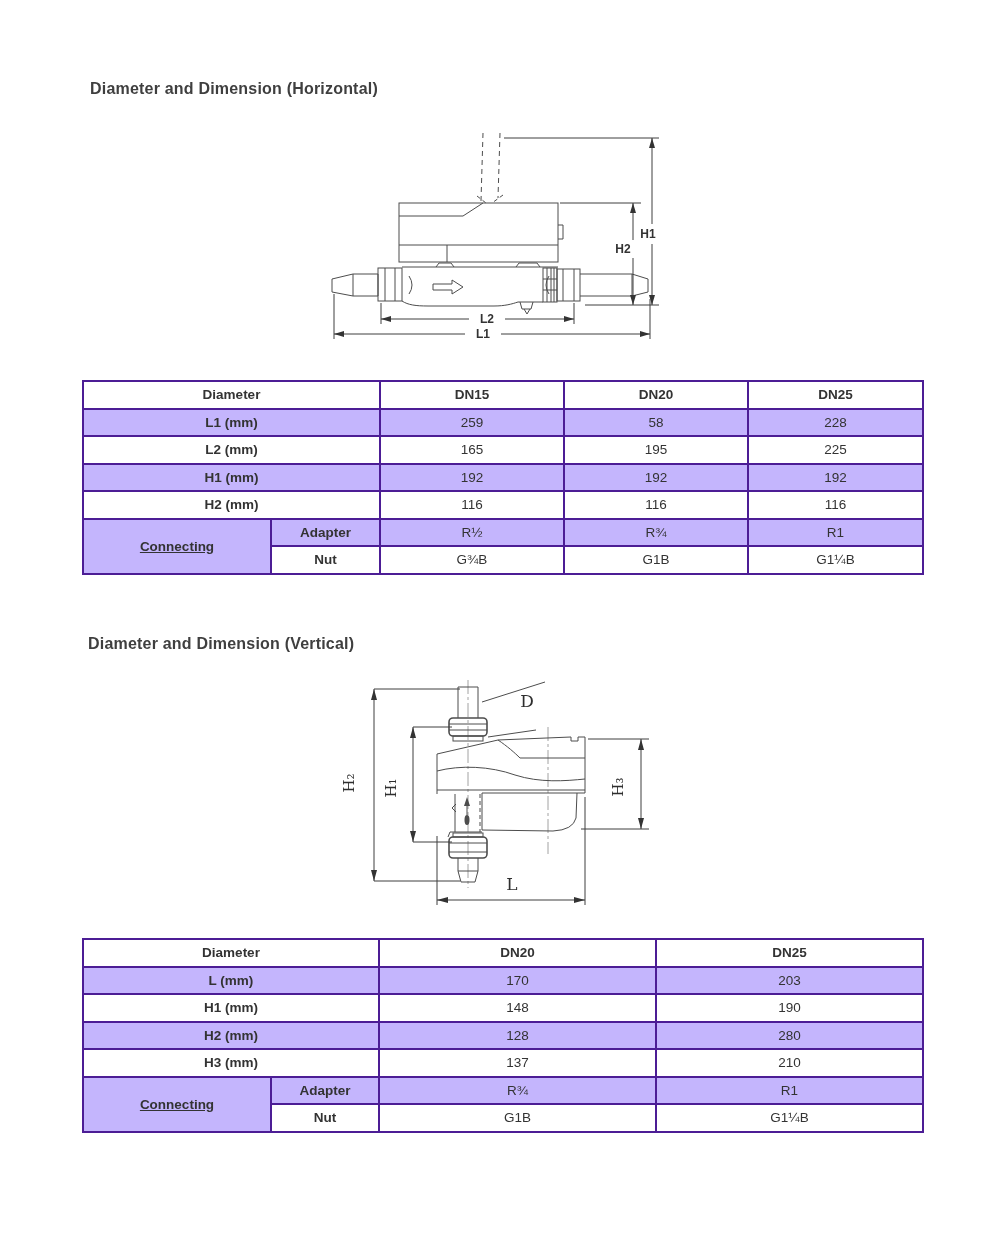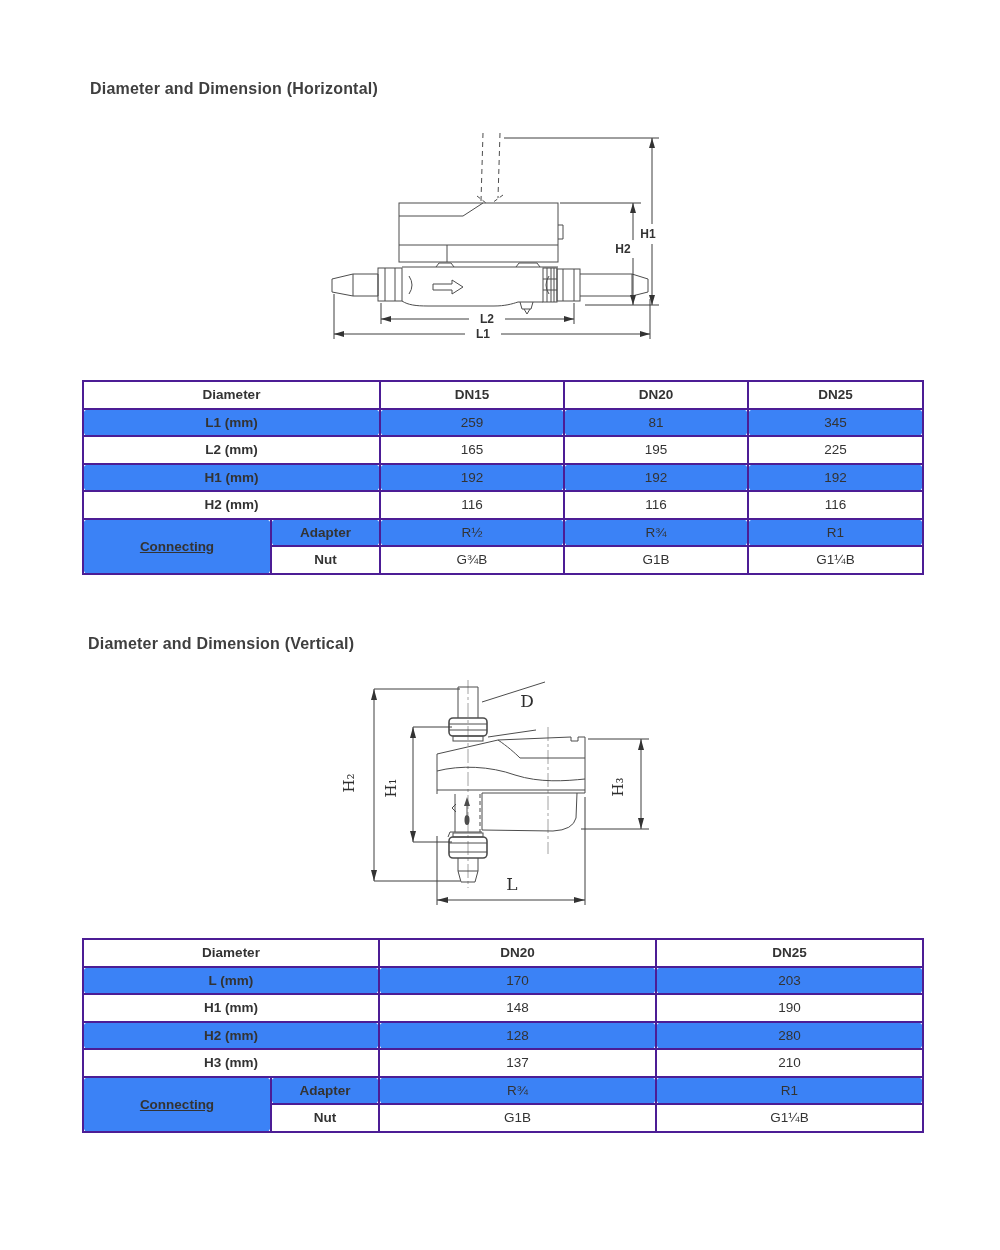--- a/index.html
+++ b/index.html
@@ -5,21 +5,21 @@
   html,body{margin:0;padding:0;background:#fff;}
   .page{position:relative;width:1000px;height:1250px;background:#ffffff;overflow:hidden;
         font-family:"Liberation Sans", sans-serif;color:#3a3a3a;}
   .sec-title{position:absolute;font-size:16px;font-weight:bold;color:#3f3f3f;letter-spacing:.2px;}
   .drawing{position:absolute;}
   .dim-table{position:absolute;border-collapse:collapse;table-layout:fixed;width:840px;
              font-size:13.5px;color:#333;}
   .dim-table td{border:2px solid #4c1d95;text-align:center;vertical-align:middle;
                 height:25.5px;padding:0;background:#ffffff;}
   .dim-table td.b{font-weight:bold;}
-  .dim-table tr.sh td{background:#3b82f6;border-radius:6px;}
+  .dim-table tr.sh td{background:#c4b5fd;}
   .dim-table td.shade{background:#d9edf4;text-decoration:underline;}
   svg text{fill:#3a3a3a;}
   .dimlbl{font-family:"Liberation Sans",sans-serif;font-size:12px;font-weight:bold;fill:#333;}
   .serlbl{font-family:"DejaVu Serif",serif;font-size:17px;fill:#2e2e2e;}
   .serlbl-s{font-family:"DejaVu Serif",serif;font-size:15px;fill:#2e2e2e;}
 </style>
 </head>
 <body>
 
 <div class="page">
@@ -118,22 +118,22 @@
     <tbody>
       <tr>
         <td colspan="2" class="b">Diameter</td>
         <td class="b">DN15</td>
         <td class="b">DN20</td>
         <td class="b">DN25</td>
       </tr>
       <tr class="sh">
         <td colspan="2" class="b">L1 (mm)</td>
         <td>259</td>
-        <td>81</td>
-        <td>345</td>
+        <td>58</td>
+        <td>228</td>
       </tr>
       <tr>
         <td colspan="2" class="b">L2 (mm)</td>
         <td>165</td>
         <td>195</td>
         <td>225</td>
       </tr>
       <tr class="sh">
         <td colspan="2" class="b">H1 (mm)</td>
         <td>192</td>

